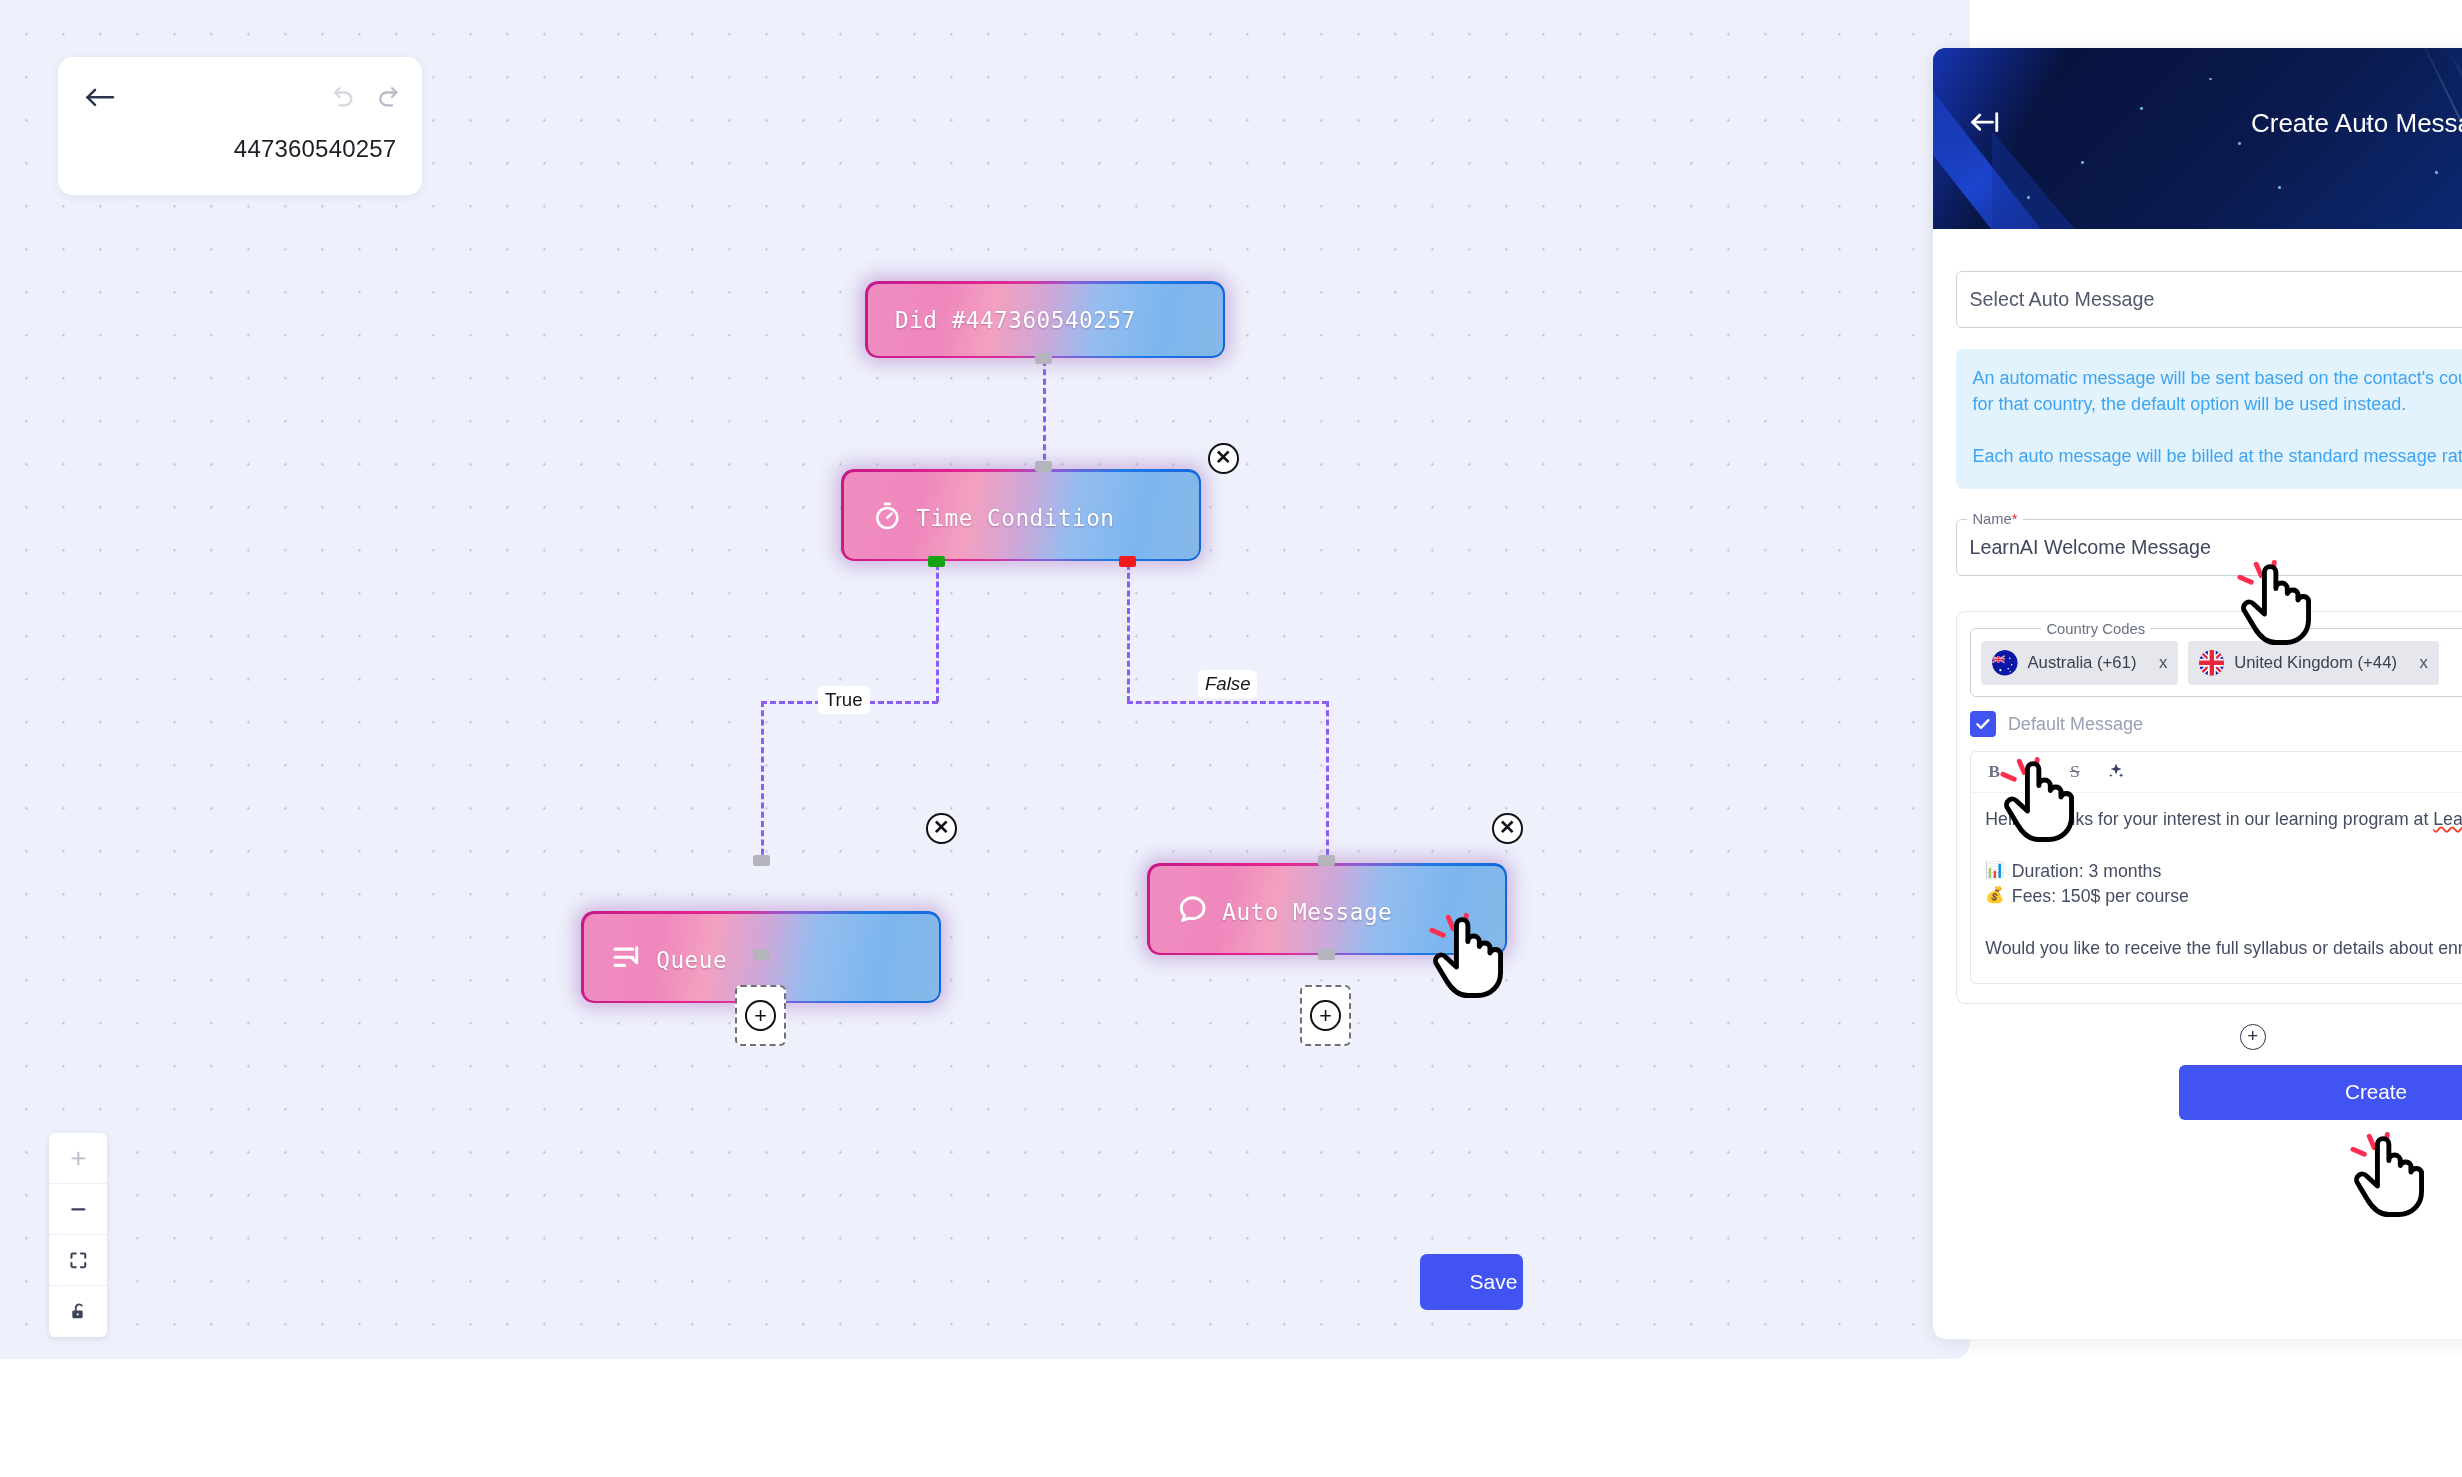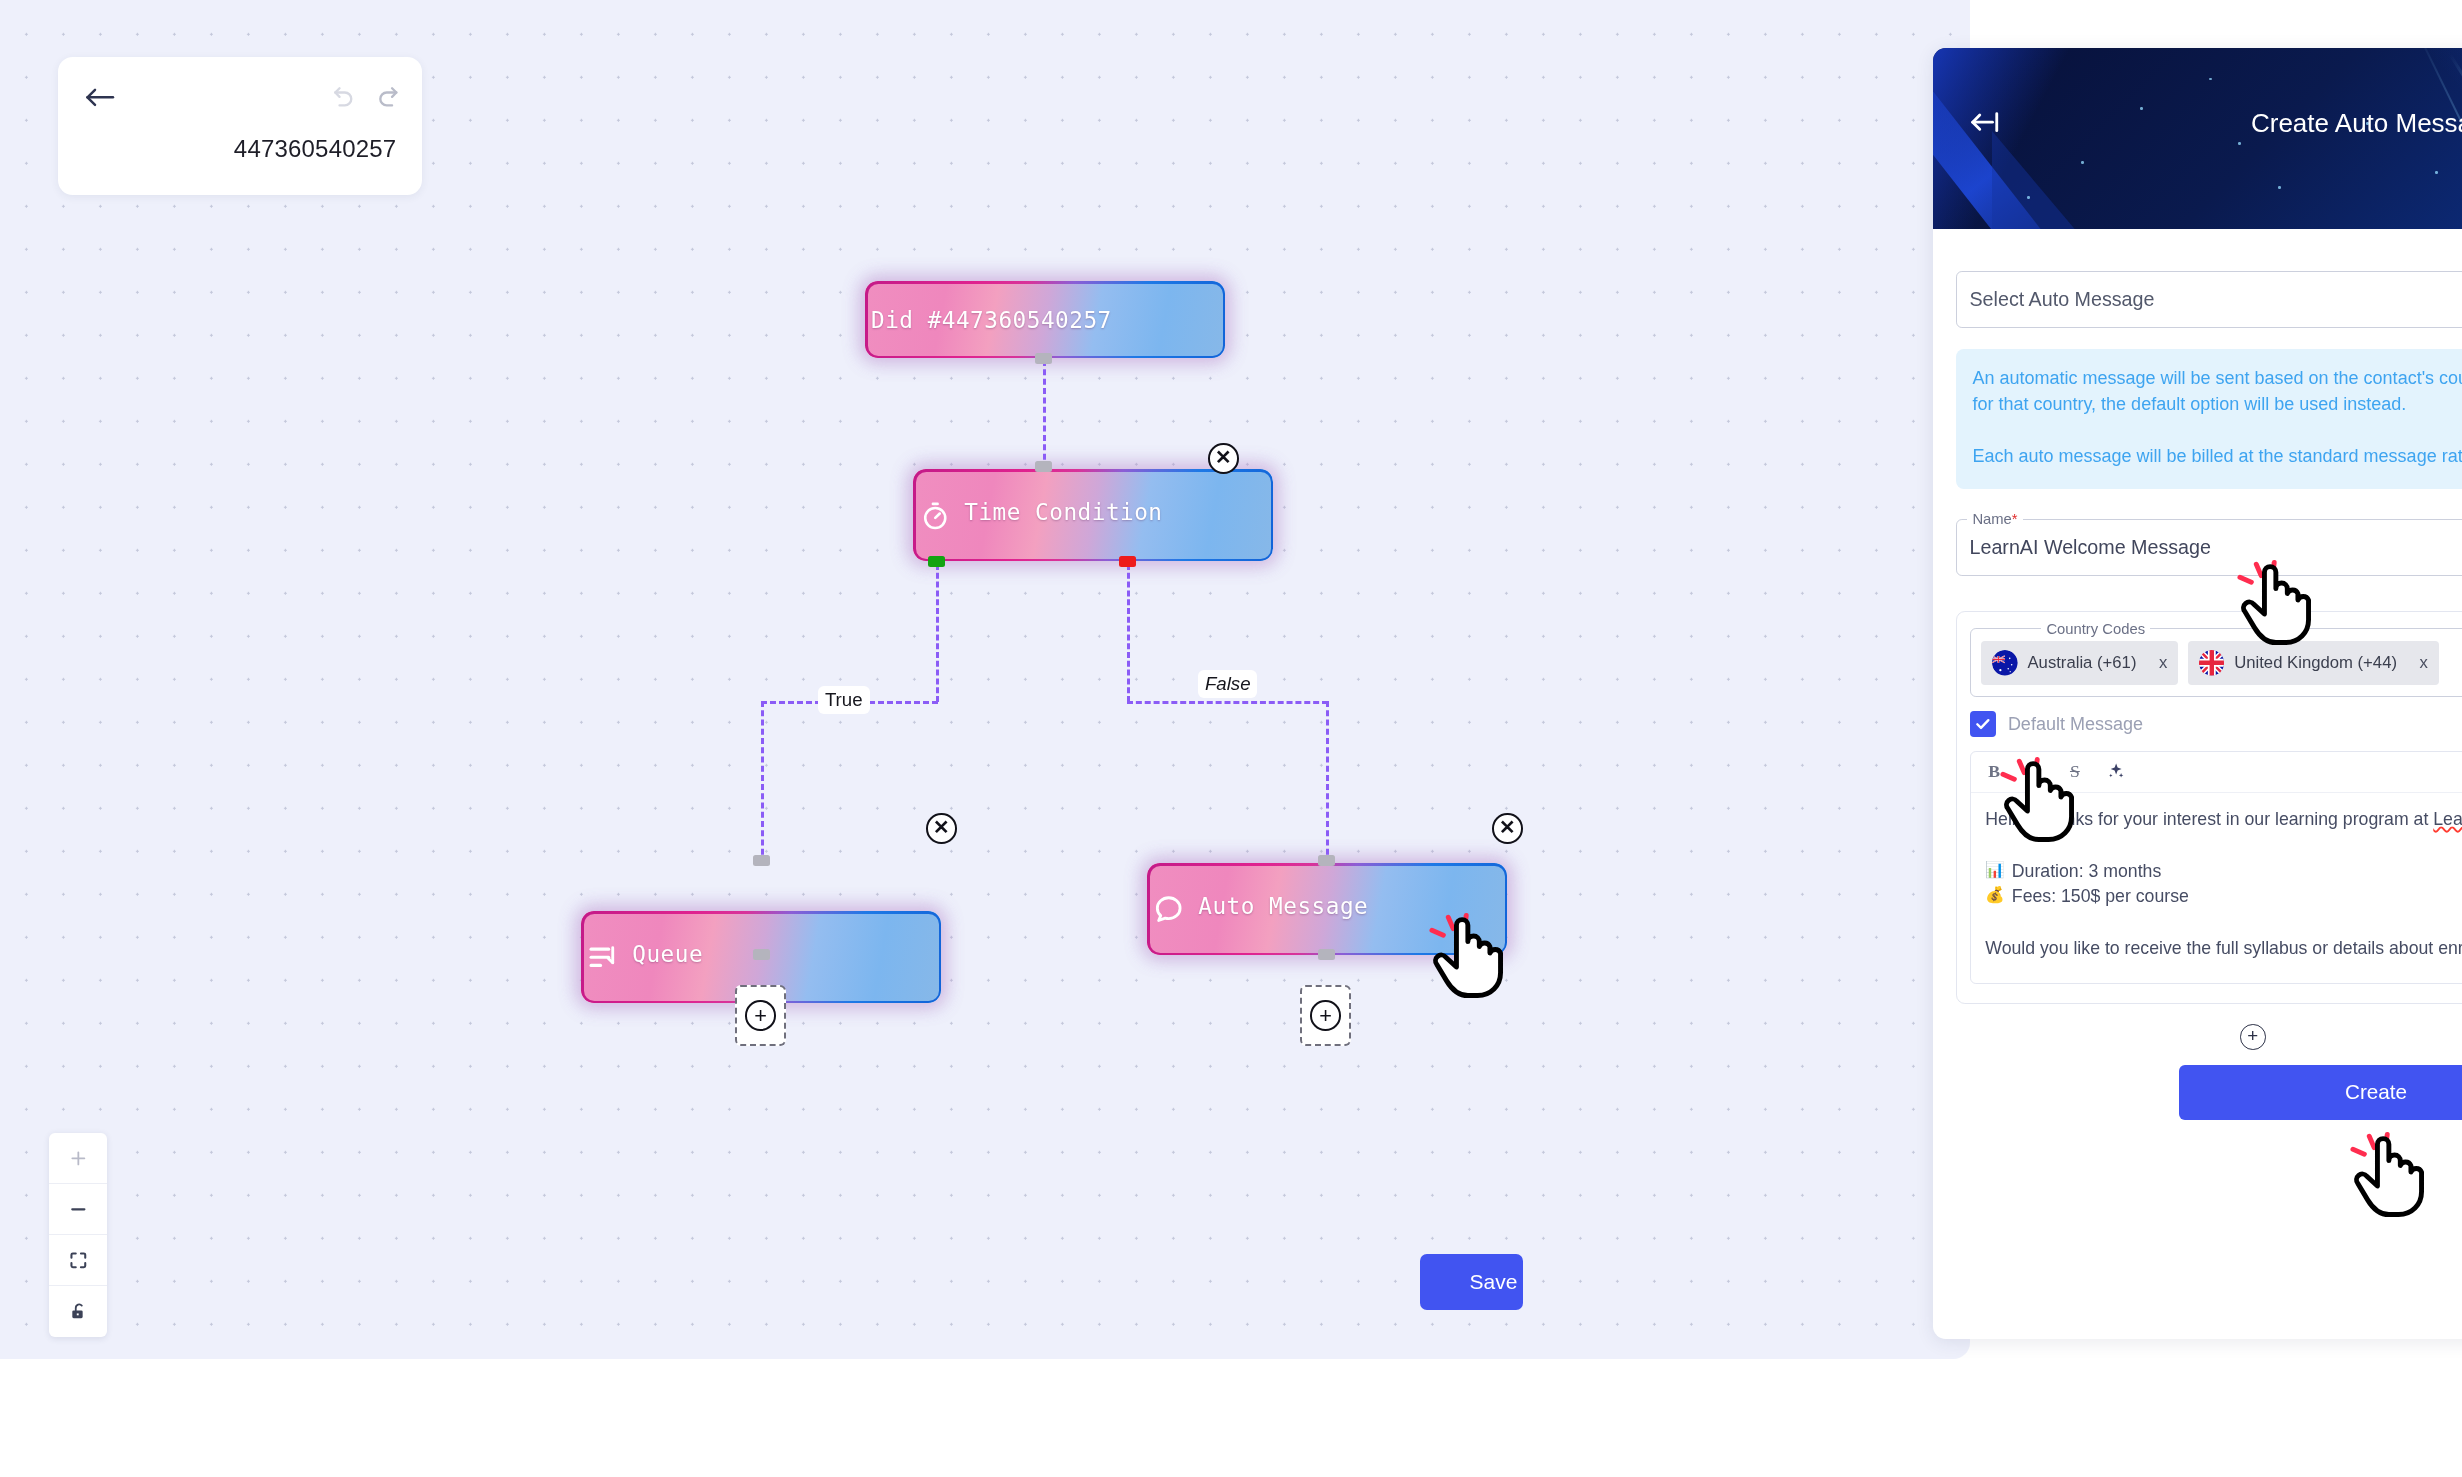--- a/index.html
+++ b/index.html
@@ -50,31 +50,31 @@
     display: flex; align-items: center;
     overflow: visible;
   }
   .node::before{
     content:""; position:absolute; inset:0; border-radius:12.8px; padding:2.5px;
     background: linear-gradient(100deg,#c41a88 0%, #e0228f 30%, #d8339a 44%, #8b5ed6 56%, #1e79e6 76%, #1163d8 100%);
     -webkit-mask: linear-gradient(#000 0 0) content-box, linear-gradient(#000 0 0);
     -webkit-mask-composite: xor; mask-composite: exclude;
     pointer-events:none;
   }
-  .node .node-inner { display:flex; align-items:flex-start; gap:12.8px; padding-left: 6px; position: relative; z-index: 2;}
+  .node .node-inner { display:flex; align-items:flex-end; gap:12.8px; padding-left: 30px; position: relative; z-index: 2;}
   .node .node-label {
     font-family: "DejaVu Sans Mono", monospace;
     color: #ffffff; font-size: 22.7px; letter-spacing: 0.5px;
     text-shadow: 0 0.5px 2px rgba(90,40,90,.35);
   }
   .node .node-icon { width: 32.5px; height: 32.5px; flex: 0 0 32.5px; display:flex; align-items:center; justify-content:center;}
   .node .node-icon svg { width: 100%; height: 100%; }
 
   #node-did  { left: 865px; top: 281px;  width: 360px; height: 77px; }
-  #node-time { left: 913px; top: 469px;  width: 360px; height: 92px; }
+  #node-time { left: 841px; top: 469px;  width: 360px; height: 92px; }
   #node-queue{ left: 581px; top: 863px; width: 360px; height: 92px; margin-top: 48px; }
   #node-auto { left: 1147px; top: 863px; width: 360px; height: 92px; }
 
   
   .node-delete {
     position: absolute; width: 30.5px; height: 30.5px; border-radius: 50%;
     background: #ffffff; border: 2.5px solid #111119;
     display: flex; align-items: center; justify-content: center;
     font-size: 19.7px; color: #111119; font-weight: 700; line-height: 1;
     font-family: "Liberation Sans", sans-serif; z-index: 30;

